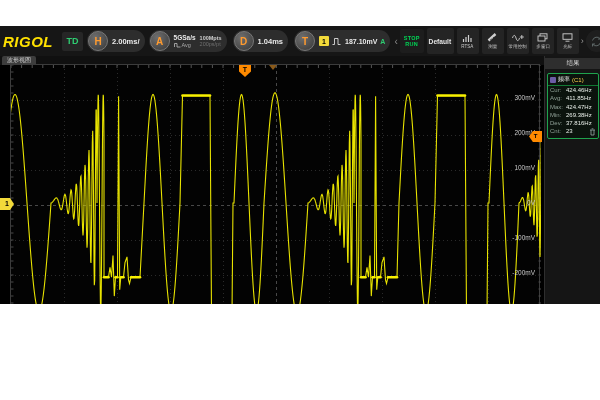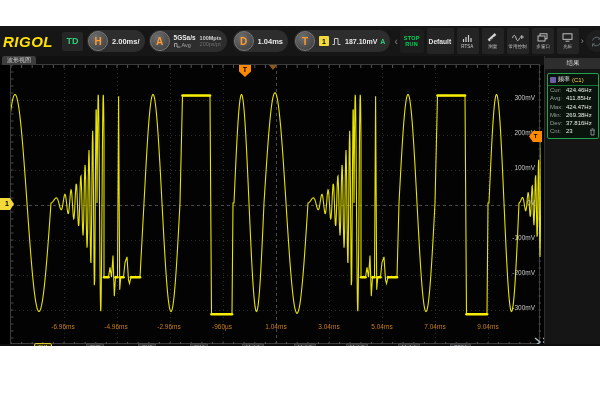--- a/index.html
+++ b/index.html
@@ -1,17 +1,17 @@
 <!DOCTYPE html>
 <html><head>
 <meta charset="utf-8">
 <style>
   * { margin:0; padding:0; box-sizing:border-box; }
   html,body { width:600px; height:400px; background:#fff; font-family:"Liberation Sans", sans-serif; overflow:hidden; }
-  .scope { position:absolute; left:0; top:26px; width:600px; height:320px; background:#000; overflow:hidden; }
+  .scope { position:absolute; left:0; top:26px; width:600px; height:278px; background:#000; overflow:hidden; }
 
   
   .topbar { position:absolute; left:0; top:0; width:600px; height:30px; background:#161616; display:flex; align-items:center; padding:0 3px; }
   .logo { width:54px; color:#ffe100; font-weight:bold; font-style:italic; font-size:15px; letter-spacing:.5px; flex:none; }
   .td-badge { width:21px; height:19px; margin-left:5px; background:#262626; border-radius:2px; color:#2ecc71; font-size:9px; font-weight:bold; display:flex; align-items:center; justify-content:center; flex:none; }
   .pill { height:22px; background:#2d2d2d; border-radius:11px; display:flex; align-items:center; padding:0 5px 0 1px; flex:none; }
   .pill + .pill { margin-left:4px; }
   .circ { width:20px; height:20px; border-radius:50%; background:radial-gradient(circle at 35% 30%, #6e6e6e, #383838); border:1px solid #787878; color:#ff9b2f; font-size:10px; font-weight:bold; display:flex; align-items:center; justify-content:center; flex:none; }
   .pv { color:#eaeaea; font-size:7.5px; font-weight:bold; margin-left:4px; white-space:nowrap; }
   .acol { display:flex; flex-direction:column; margin-left:4px; line-height:1.1; }

